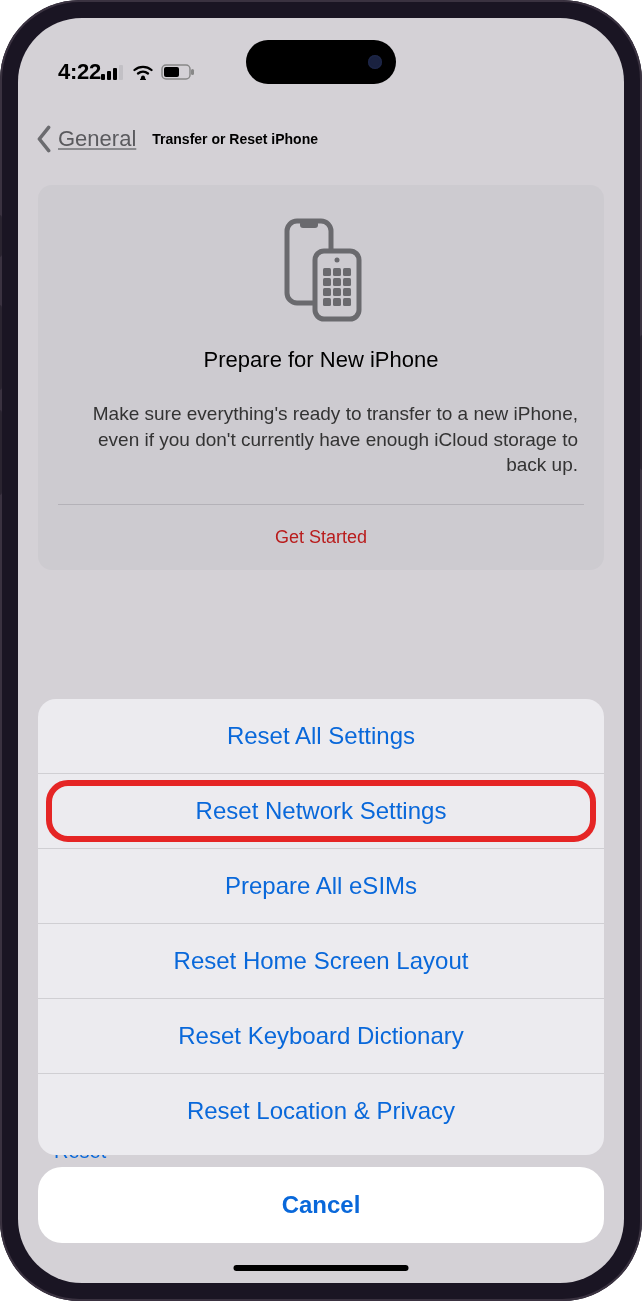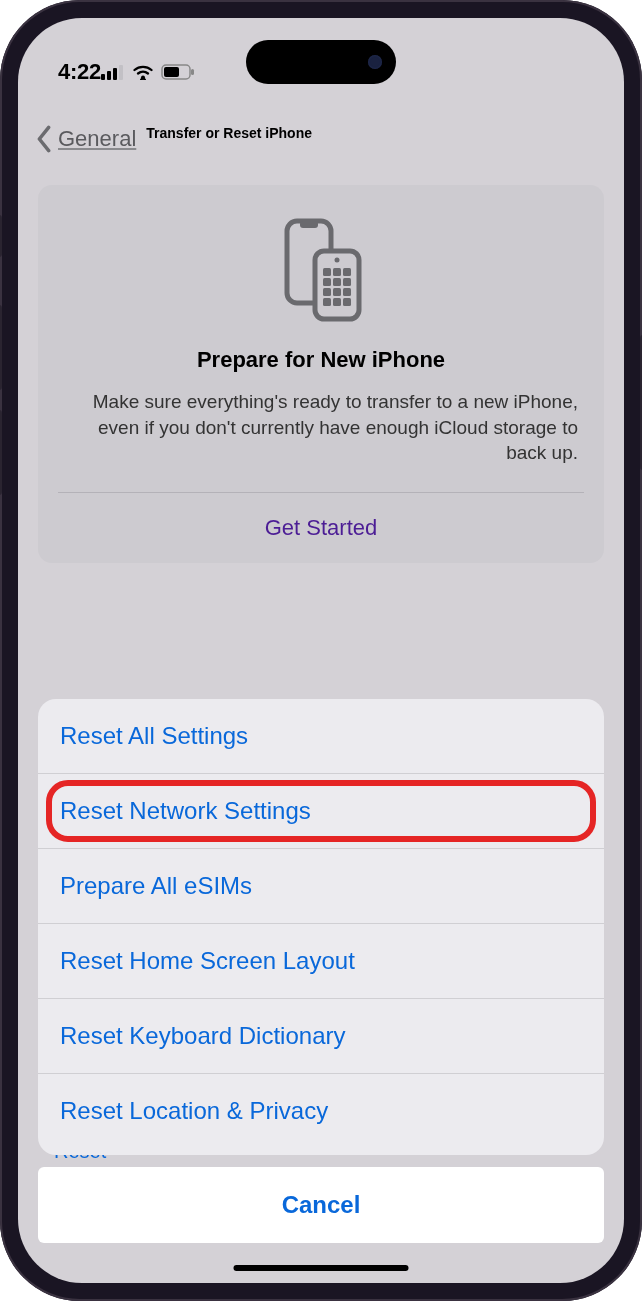--- a/index.html
+++ b/index.html
@@ -92,21 +92,23 @@
       border-radius: 4px;
       z-index: 200;
     }
     .content {
       padding-top: 95px;
       height: 100%;
       position: relative;
     }
     .nav-header {
       display: flex;
+      align-items: center;
       padding: 12px 14px;
+      gap: 6px;
     }
     .back-wrap {
       display: flex;
       align-items: center;
       gap: 2px;
       color: #6b6b6f;
     }
     .back-chevron {
       width: 24px;
       height: 28px;
@@ -131,74 +133,75 @@
       padding: 30px 20px 0;
       text-align: center;
     }
     .card-icon-wrap {
       display: flex;
       justify-content: center;
       margin-bottom: 22px;
     }
     .card-title {
       font-size: 22px;
-      font-weight: 700;
+      font-weight: 400;
       color: #000;
-      margin-bottom: 16px;
+      margin-bottom: 28px;
     }
     .card-desc {
       font-size: 19px;
       line-height: 1.35;
       color: #333;
       padding: 0 6px 26px;
       text-align: right;
     }
     .card-divider {
       height: 1px;
       background: #b4b2b8;
     }
     .get-started {
-      color: #4c1d95;
-      font-size: 22px;
+      color: #b91c1c;
+      font-size: 18px;
       padding: 22px 0;
     }
     .action-sheet {
       position: absolute;
       bottom: 40px;
       left: 20px;
       right: 20px;
       z-index: 90;
     }
     .sheet-group {
       background: #ecebef;
       border-radius: 18px;
       overflow: hidden;
       margin-bottom: 12px;
     }
     .sheet-item {
+      text-align: center;
       font-size: 24px;
       color: #0968da;
-      padding: 23px 22px;
+      padding: 23px 10px;
       border-bottom: 1px solid #d0cfd3;
       position: relative;
     }
     .sheet-item:last-child { border-bottom: none; padding-bottom: 30px; }
     .highlight-ring {
       position: absolute;
       top: 6px;
       left: 8px;
       right: 8px;
       bottom: 6px;
       border: 6px solid #e52525;
       border-radius: 22px;
       pointer-events: none;
     }
     .cancel-btn {
       background: #fff;
-      border-radius: 6px;
+      border-radius: 24px;
       text-align: center;
       font-size: 24px;
       font-weight: 600;
       color: #0968da;
       padding: 24px 10px;
     }
     .bg-reset-hint {
       position: absolute;
       bottom: 120px;
       left: 36px;

